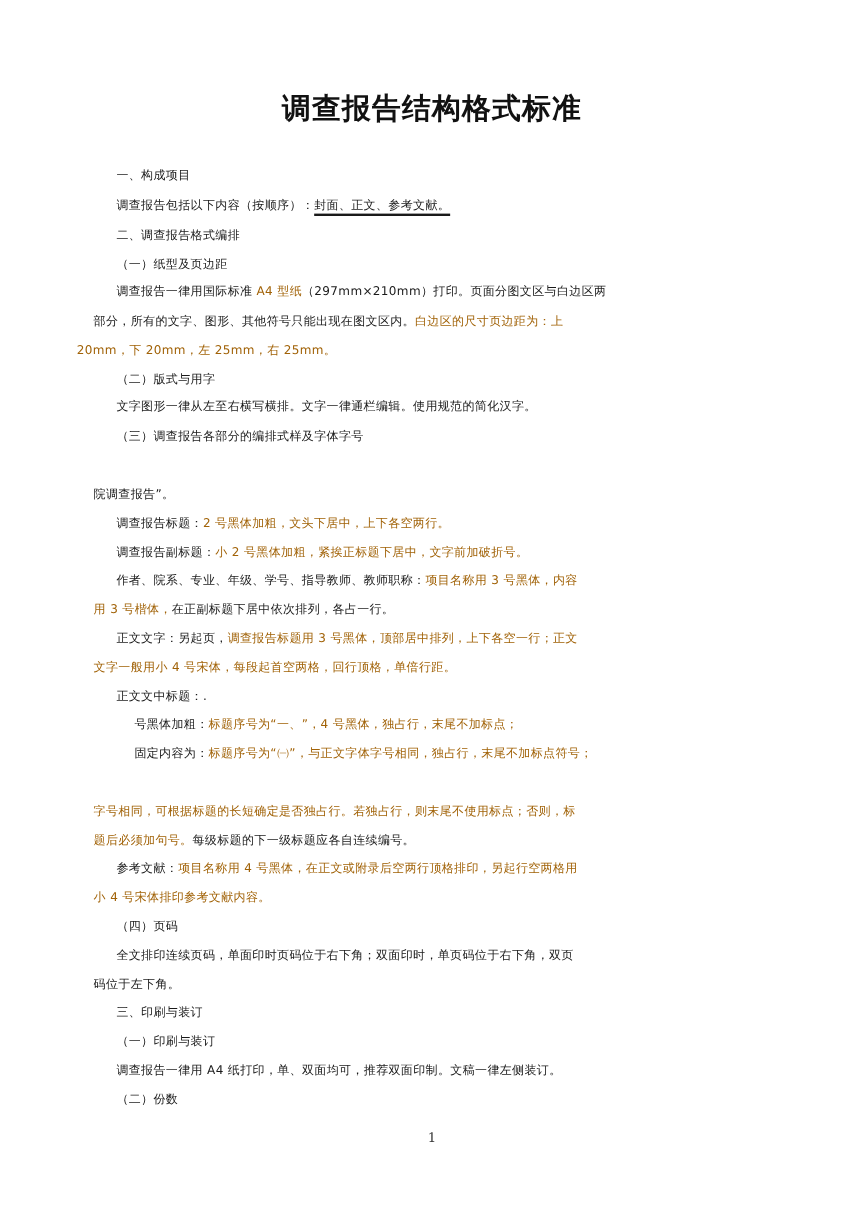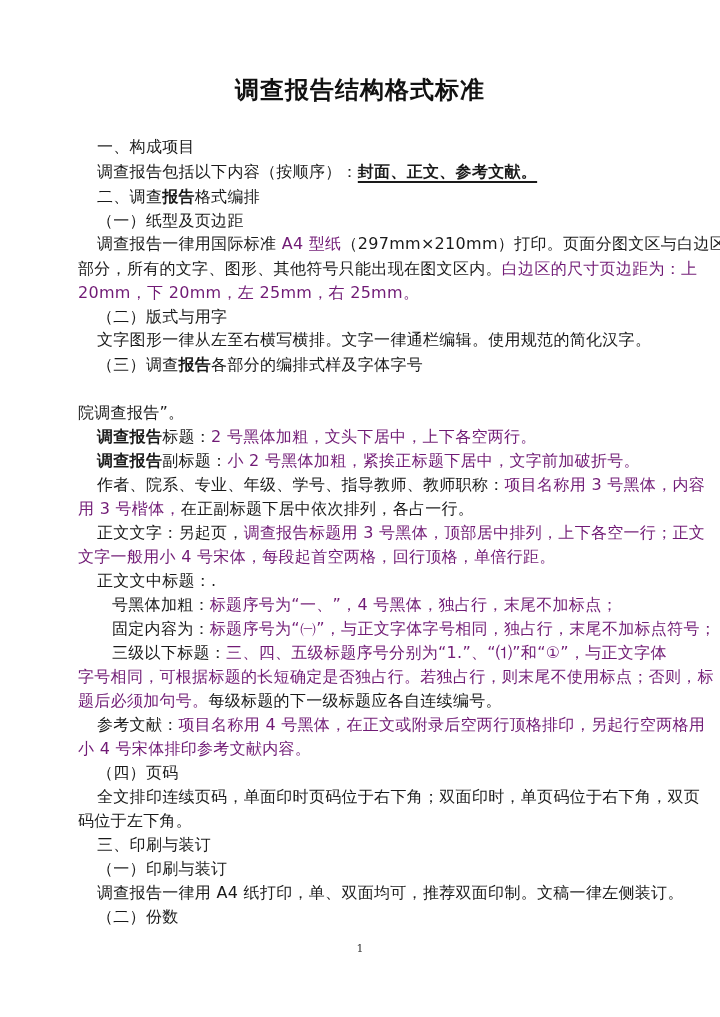--- a/index.html
+++ b/index.html
@@ -9,57 +9,56 @@
     color: #1a1a1a;
   }
   .page { position: absolute; left: 0; top: 0; width: 720px; height: 1017px; }
   .title {
     position: absolute; left: 0; top: 74px; width: 720px; text-align: center;
     font-family: "DejaVu Serif", "Liberation Serif", serif;
     font-size: 24px; font-weight: bold; letter-spacing: 1px; color: #111;
   }
   .line {
     position: absolute; left: 97px; width: 545px;
-    font-size: 16px; line-height: 20px; white-space: nowrap; letter-spacing: 0.3px;
+    font-size: 10px; line-height: 20px; white-space: nowrap; letter-spacing: 0.3px;
   }
-  .red { color: #701a75; }
-  .b { font-weight: bold; }
+  .red { color: #a16207; }
+  .b { font-weight: normal; }
   .u { text-decoration: underline; text-decoration-thickness: 1.5px; text-underline-offset: 4px; }
   .pagenum {
     position: absolute; left: 0; top: 942px; width: 720px; text-align: center;
     font-family: "DejaVu Serif", "Liberation Serif", serif; font-size: 11px; color: #333;
   }
 </style>
 </head>
 <body>
 
 <div class="page">
   <div class="title">调查报告结构格式标准</div>
 
   <div class="line" style="top:137px;left:97px"><span>一、构成项目</span></div>
   <div class="line" style="top:162px;left:97px"><span>调查报告包括以下内容（按顺序）：</span><span class="b u">封面、正文、参考文献。</span></div>
   <div class="line" style="top:187px;left:97px"><span>二、调查</span><span class="b">报告</span><span>格式编排</span></div>
   <div class="line" style="top:211px;left:97px"><span>（一）纸型及页边距</span></div>
   <div class="line" style="top:234px;left:97px"><span>调查报告一律用国际标准 </span><span class="red">A4 型纸</span><span>（297mm×210mm）打印。页面分图文区与白边区两</span></div>
   <div class="line" style="top:259px;left:78px"><span>部分，所有的文字、图形、其他符号只能出现在图文区内。</span><span class="red">白边区的尺寸页边距为：上</span></div>
-  <div class="line" style="top:283px;left:78px"><span class="red">20mm，下 20mm，左 25mm，右 25mm。</span></div>
+  <div class="line" style="top:283px;left:64px"><span class="red">20mm，下 20mm，左 25mm，右 25mm。</span></div>
   <div class="line" style="top:307px;left:97px"><span>（二）版式与用字</span></div>
   <div class="line" style="top:330px;left:97px"><span>文字图形一律从左至右横写横排。文字一律通栏编辑。使用规范的简化汉字。</span></div>
   <div class="line" style="top:355px;left:97px"><span>（三）调查</span><span class="b">报告</span><span>各部分的编排式样及字体字号</span></div>
   <div class="line" style="top:403px;left:78px"><span>院调查报告”。</span></div>
   <div class="line" style="top:427px;left:97px"><span class="b">调查报告</span><span>标题：</span><span class="red">2 号黑体加粗，文头下居中，上下各空两行。</span></div>
   <div class="line" style="top:451px;left:97px"><span class="b">调查报告</span><span>副标题：</span><span class="red">小 2 号黑体加粗，紧挨正标题下居中，文字前加破折号。</span></div>
   <div class="line" style="top:475px;left:97px"><span>作者、院系、专业、年级、学号、指导教师、教师职称：</span><span class="red">项目名称用 3 号黑体，内容</span></div>
   <div class="line" style="top:499px;left:78px"><span class="red">用 3 号楷体，</span><span>在正副标题下居中依次排列，各占一行。</span></div>
   <div class="line" style="top:523px;left:97px"><span>正文文字：另起页，</span><span class="red">调查报告标题用 3 号黑体，顶部居中排列，上下各空一行；正文</span></div>
   <div class="line" style="top:547px;left:78px"><span class="red">文字一般用小 4 号宋体，每段起首空两格，回行顶格，单倍行距。</span></div>
   <div class="line" style="top:571px;left:97px"><span>正文文中标题：.</span></div>
   <div class="line" style="top:595px;left:112px"><span>号黑体加粗：</span><span class="red">标题序号为“一、”，4 号黑体，独占行，末尾不加标点；</span></div>
   <div class="line" style="top:619px;left:112px"><span>固定内容为：</span><span class="red">标题序号为“㈠”，与正文字体字号相同，独占行，末尾不加标点符号；</span></div>
-  <div class="line" style="top:643px;left:112px"><span>三级以下标题：</span><span class="red">三、四、五级标题序号分别为“1.”、“⑴”和“①”，与正文字体</span></div>
   <div class="line" style="top:691px;left:78px"><span class="red">题后必须加句号。</span><span>每级标题的下一级标题应各自连续编号。</span></div>
   <div class="line" style="top:667px;left:78px"><span class="red">字号相同，可根据标题的长短确定是否独占行。若独占行，则末尾不使用标点；否则，标</span></div>
   <div class="line" style="top:715px;left:97px"><span>参考文献：</span><span class="red">项目名称用 4 号黑体，在正文或附录后空两行顶格排印，另起行空两格用</span></div>
   <div class="line" style="top:739px;left:78px"><span class="red">小 4 号宋体排印参考文献内容。</span></div>
   <div class="line" style="top:763px;left:97px"><span>（四）页码</span></div>
   <div class="line" style="top:787px;left:97px"><span>全文排印连续页码，单面印时页码位于右下角；双面印时，单页码位于右下角，双页</span></div>
   <div class="line" style="top:811px;left:78px"><span>码位于左下角。</span></div>
   <div class="line" style="top:835px;left:97px"><span>三、印刷与装订</span></div>
   <div class="line" style="top:859px;left:97px"><span>（一）印刷与装订</span></div>
   <div class="line" style="top:883px;left:97px"><span>调查报告一律用 A4 纸打印，单、双面均可，推荐双面印制。文稿一律左侧装订。</span></div>

